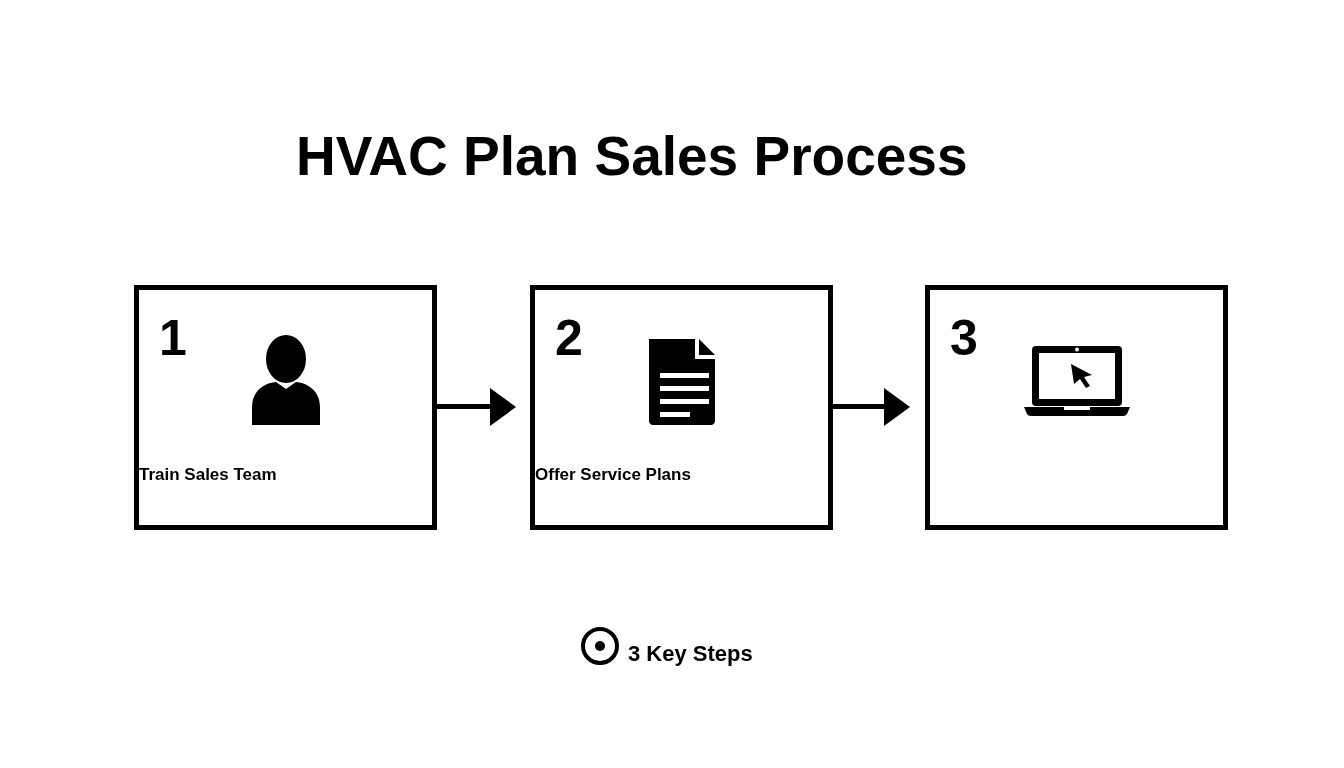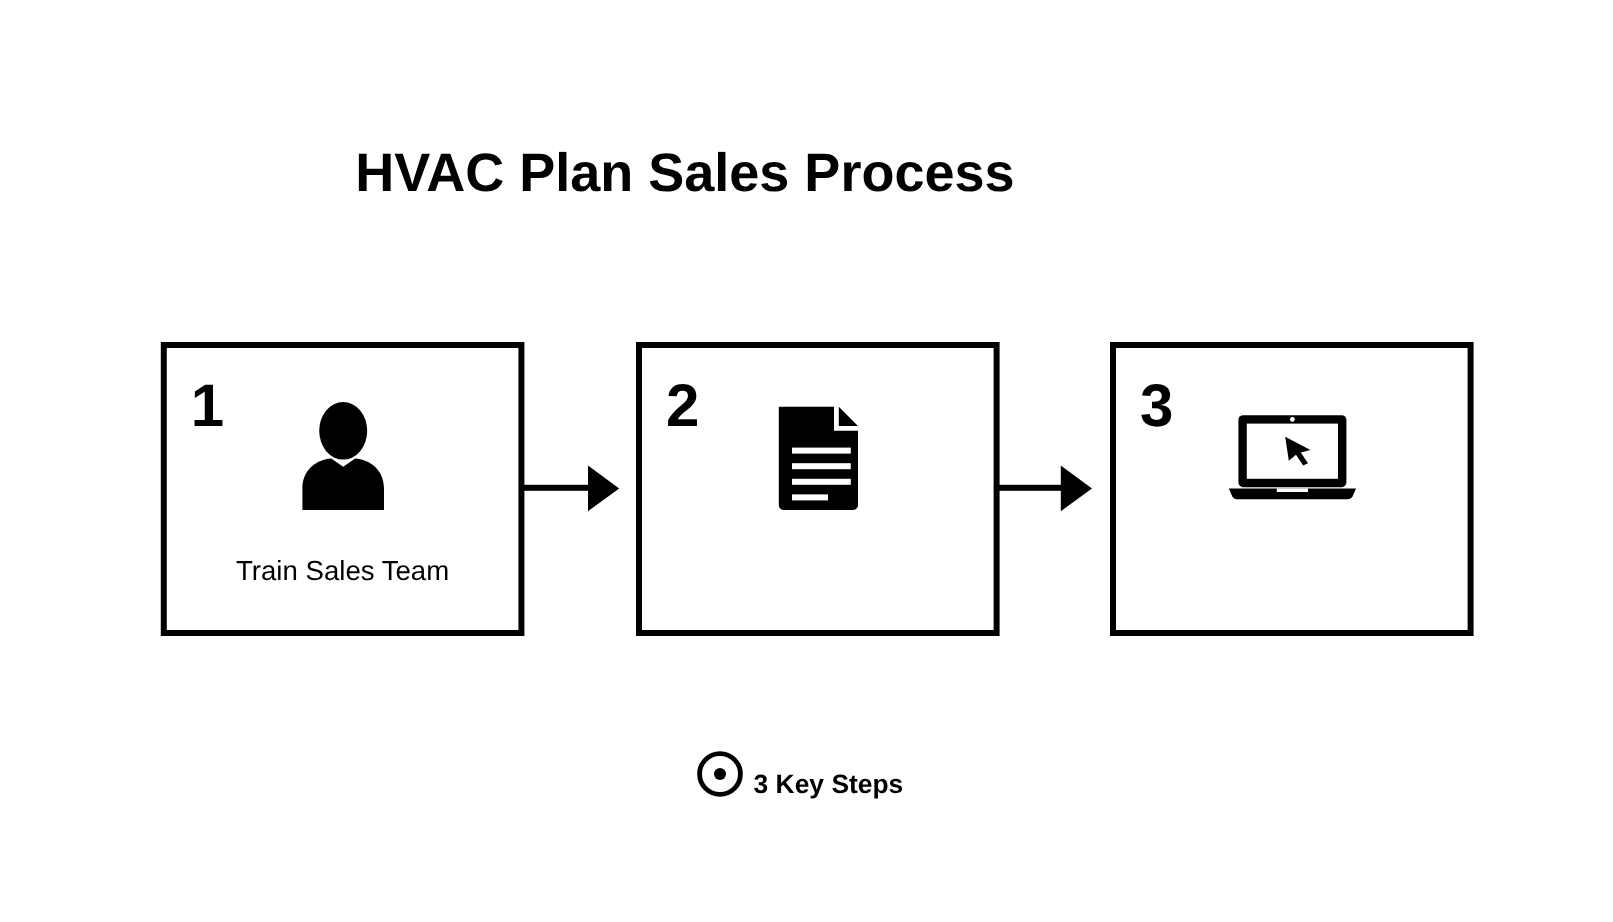--- a/index.html
+++ b/index.html
@@ -4,42 +4,42 @@
 <style>
   html, body { margin: 0; padding: 0; }
   body {
     width: 1344px; height: 768px; overflow: hidden;
     background: #ffffff;
     font-family: "Liberation Sans", sans-serif;
     color: #000;
     position: relative;
   }
   .title {
-    position: absolute; left: 296px; top: 108px;
-    font-size: 45px; font-weight: bold; letter-spacing: 0px;
+    position: absolute; left: 296px; top: 120px;
+    font-size: 55px; font-weight: bold; letter-spacing: 0px;
     white-space: nowrap; line-height: 72px;
   }
   .step-box {
     position: absolute; top: 285px;
     width: 293px; height: 235px;
     border: 5px solid #000;
     background: #fff;
     box-sizing: content-box;
   }
   .step-num {
     position: absolute; left: 20px; top: 18px;
     font-size: 50px; font-weight: bold; line-height: 60px;
   }
   .step-icon {
     position: absolute; left: 50%; top: 45px;
     transform: translateX(-50%);
   }
   .step-label {
     position: absolute; left: 0; right: 0; top: 170px;
-    text-align: center; font-size: 23px; font-weight: normal;
+    font-size: 17px; font-weight: bold;
     line-height: 30px; white-space: nowrap;
   }
   .arrow { position: absolute; top: 386px; }
   .footer {
     position: absolute; left: 580px; top: 621px;
     display: flex; align-items: center; gap: 8px;
   }
   .footer-label { font-size: 22px; font-weight: bold; line-height: 40px; margin-top: 13px; }
 </style>
 </head>
@@ -70,20 +70,21 @@
   <div class="step-icon">
     <svg width="74" height="92" viewBox="0 0 74 92">
       <path d="M4 4 L50 4 L50 24 L70 24 L70 86 C70 88 68 90 66 90 L8 90 C6 90 4 88 4 86 Z" fill="#000"></path>
       <path d="M54 4 L70 20 L54 20 Z" fill="#000"></path>
       <rect x="15" y="38" width="49" height="5" fill="#fff"></rect>
       <rect x="15" y="51" width="49" height="5" fill="#fff"></rect>
       <rect x="15" y="64" width="49" height="5" fill="#fff"></rect>
       <rect x="15" y="77" width="30" height="5" fill="#fff"></rect>
     </svg>
   </div>
+  <div class="step-label">Offer Service Plans</div>
 </div>
 
 <div class="arrow" style="left:830px;">
   <svg width="80" height="42" viewBox="0 0 80 42">
     <rect x="0" y="18" width="56" height="5" fill="#000"></rect>
     <polygon points="54,2 80,21 54,40" fill="#000"></polygon>
   </svg>
 </div>
 
 <div class="step-box" style="left:925px;">

